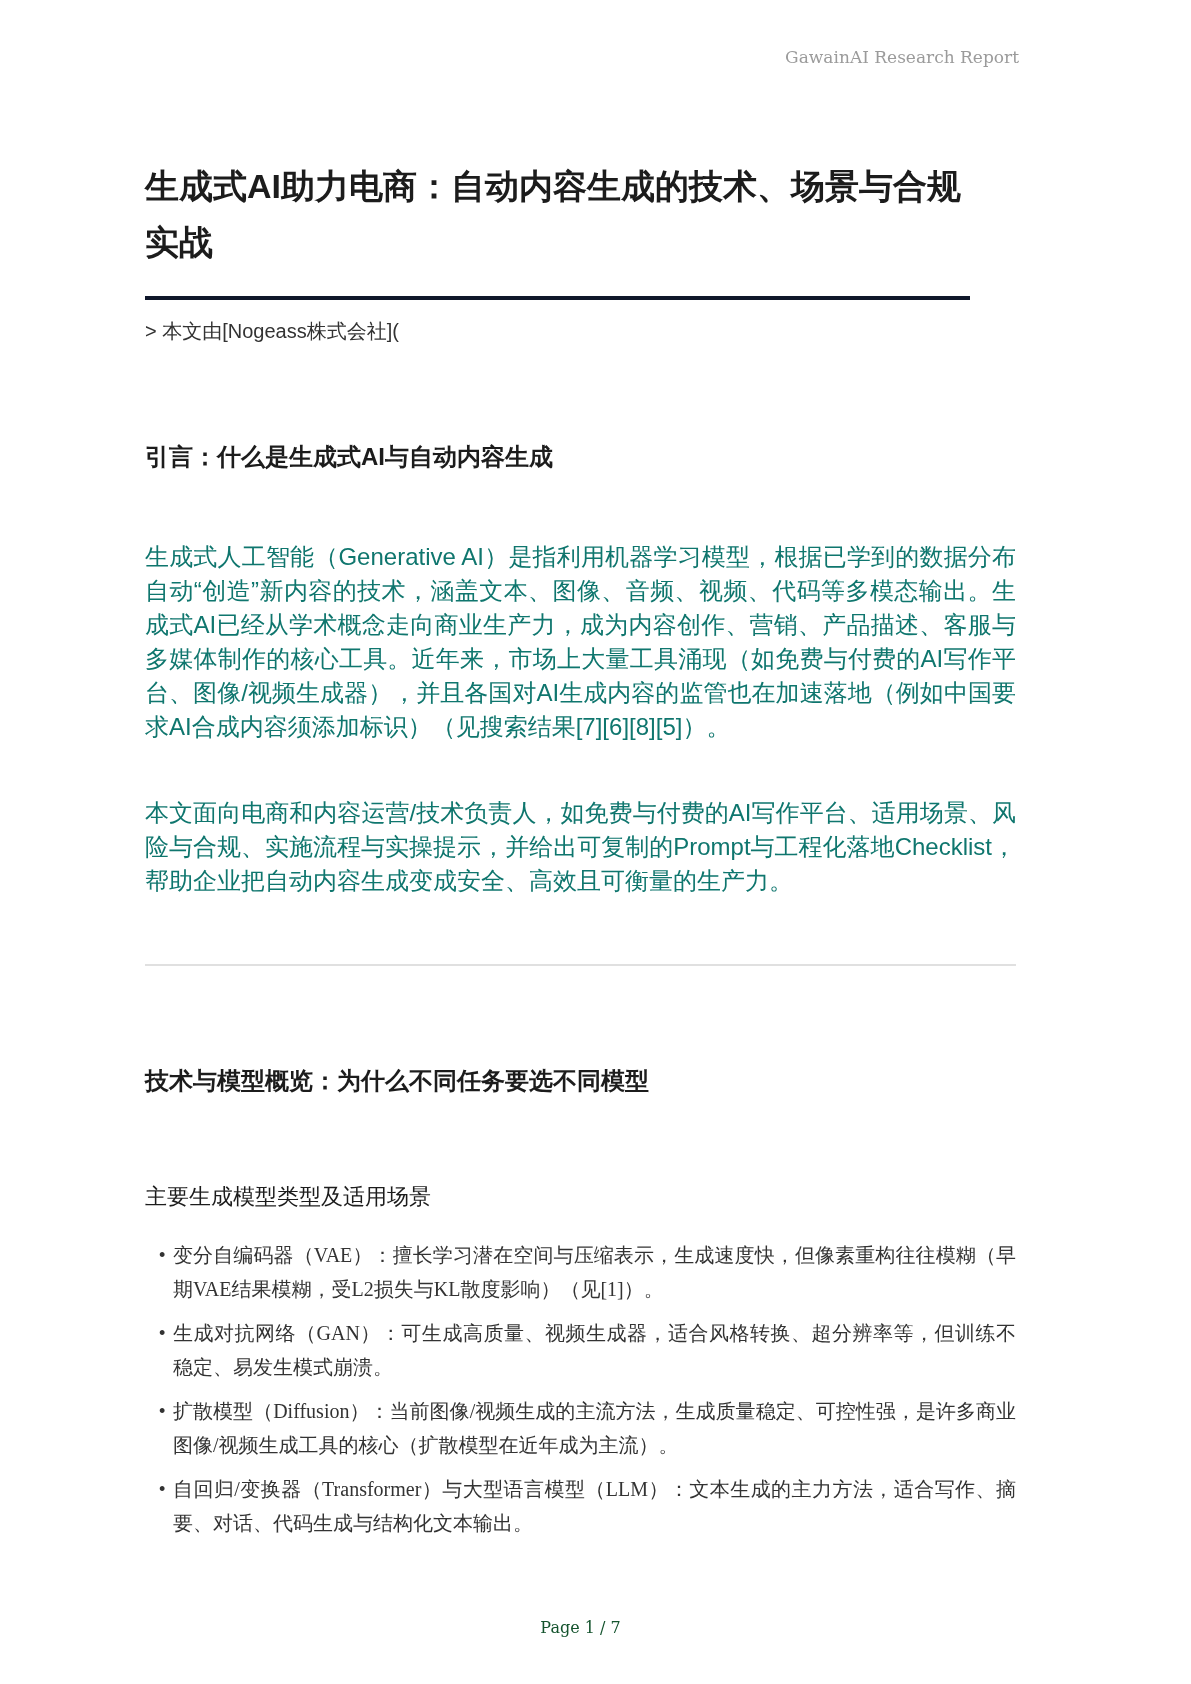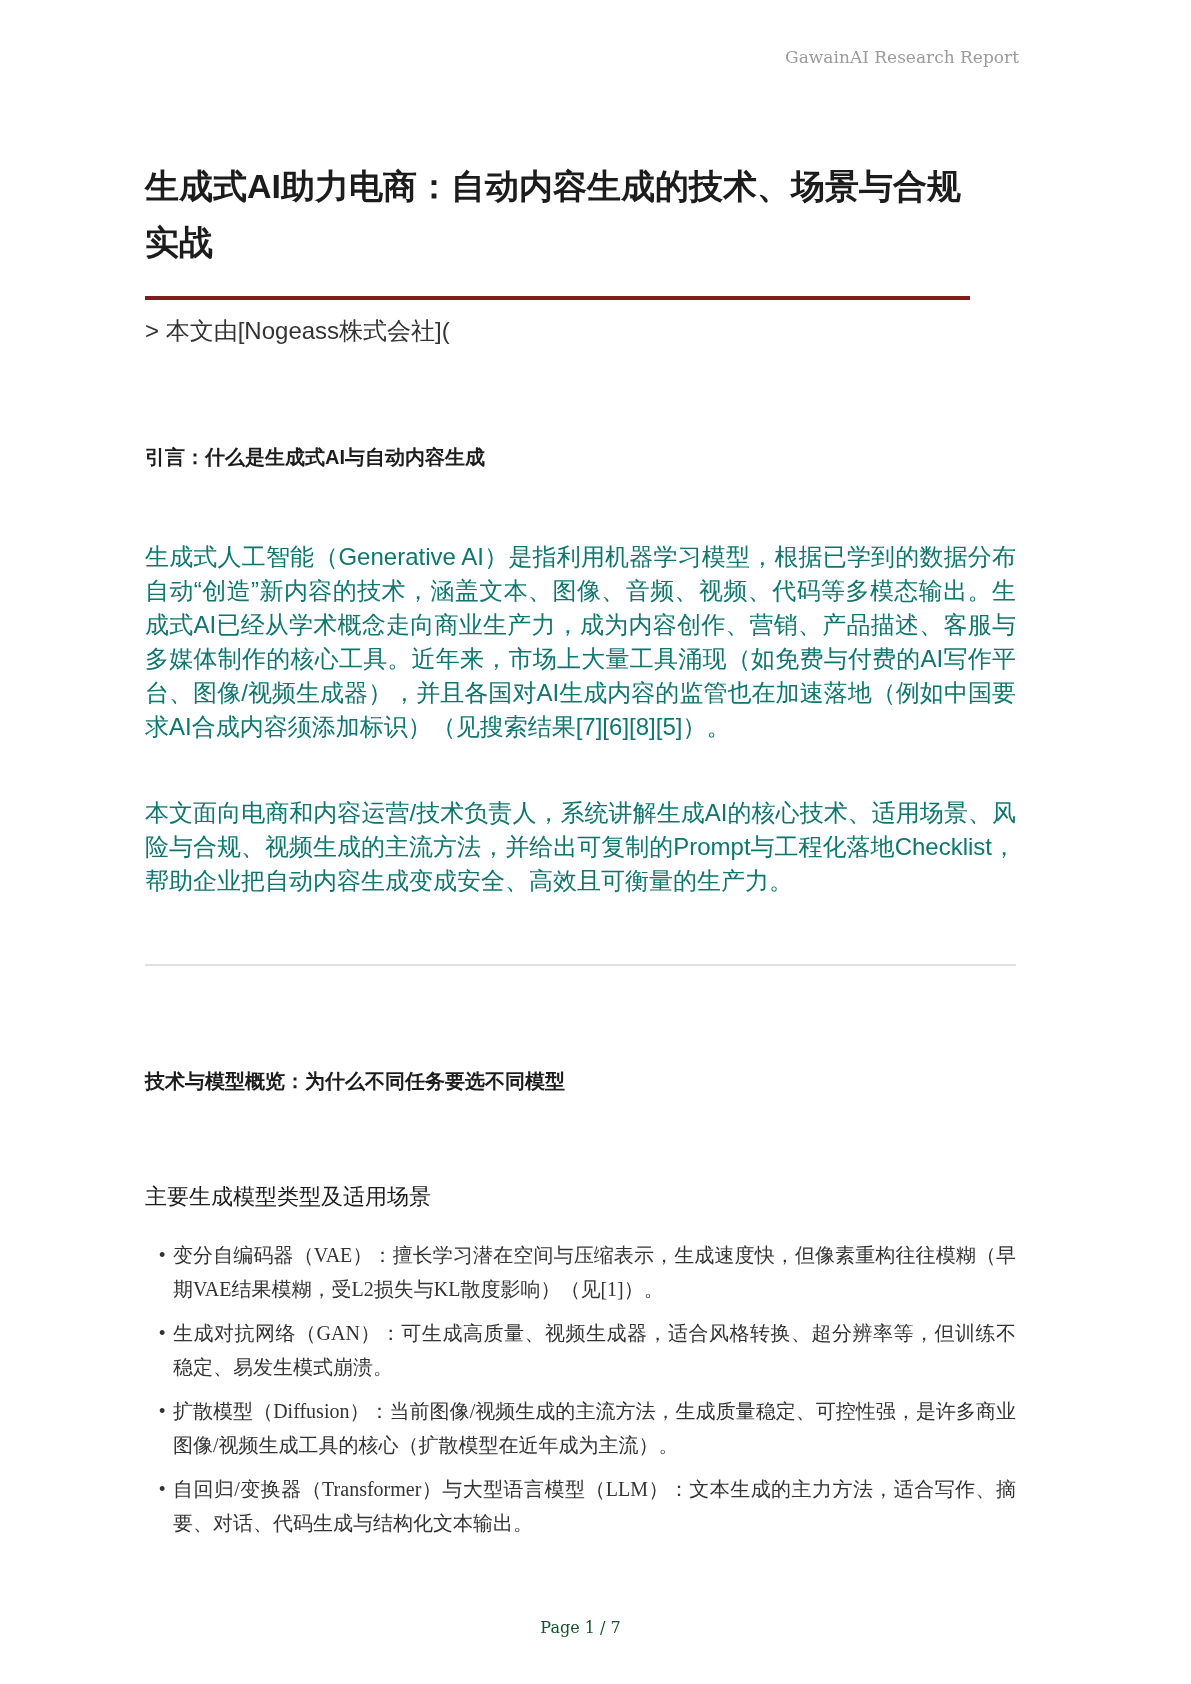--- a/index.html
+++ b/index.html
@@ -28,31 +28,31 @@
     padding: 0 145px;
   }
   h1.doc-title {
     margin: 90px 0 0 0;
     max-width: 825px;
     font-size: 34px;
     line-height: 56px;
     font-weight: 700;
     color: #1c1c1c;
     padding-bottom: 26px;
-    border-bottom: 4px solid #7f1d1d;
+    border-bottom: 4px solid #0f172a;
   }
   .byline {
     margin: 16px 0 0 0;
-    font-size: 24px;
+    font-size: 20px;
     line-height: 30px;
     color: #333333;
   }
   h2.section-heading {
     margin: 92px 0 0 0;
-    font-size: 20px;
+    font-size: 24px;
     line-height: 38px;
     font-weight: 700;
     color: #1c1c1c;
   }
   h2.section-heading.second {
     margin-top: 96px;
   }
   p.body-para {
     margin: 64px 0 0 0;
     font-size: 24px;
@@ -125,21 +125,21 @@
   <div class="content">
 
     <h1 class="doc-title">生成式AI助力电商：自动内容生成的技术、场景与合规实战</h1>
 
     <p class="byline">&gt; 本文由[Nogeass株式会社](</p>
 
     <h2 class="section-heading">引言：什么是生成式AI与自动内容生成</h2>
 
     <p class="body-para">生成式人工智能（Generative AI）是指利用机器学习模型，根据已学到的数据分布自动“创造”新内容的技术，涵盖文本、图像、音频、视频、代码等多模态输出。生成式AI已经从学术概念走向商业生产力，成为内容创作、营销、产品描述、客服与多媒体制作的核心工具。近年来，市场上大量工具涌现（如免费与付费的AI写作平台、图像/视频生成器），并且各国对AI生成内容的监管也在加速落地（例如中国要求AI合成内容须添加标识）（见搜索结果[7][6][8][5]）。</p>
 
-    <p class="body-para follow">本文面向电商和内容运营/技术负责人，系统讲解生成AI的核心技术、适用场景、风险与合规、视频生成的主流方法，并给出可复制的Prompt与工程化落地Checklist，帮助企业把自动内容生成变成安全、高效且可衡量的生产力。</p>
+    <p class="body-para follow">本文面向电商和内容运营/技术负责人，如免费与付费的AI写作平台、适用场景、风险与合规、实施流程与实操提示，并给出可复制的Prompt与工程化落地Checklist，帮助企业把自动内容生成变成安全、高效且可衡量的生产力。</p>
 
     <hr class="section-divider">
 
     <h2 class="section-heading second">技术与模型概览：为什么不同任务要选不同模型</h2>
 
     <h3 class="subsection-heading">主要生成模型类型及适用场景</h3>
 
     <ul class="bullet-list">
       <li>
         <span class="marker">•</span>

